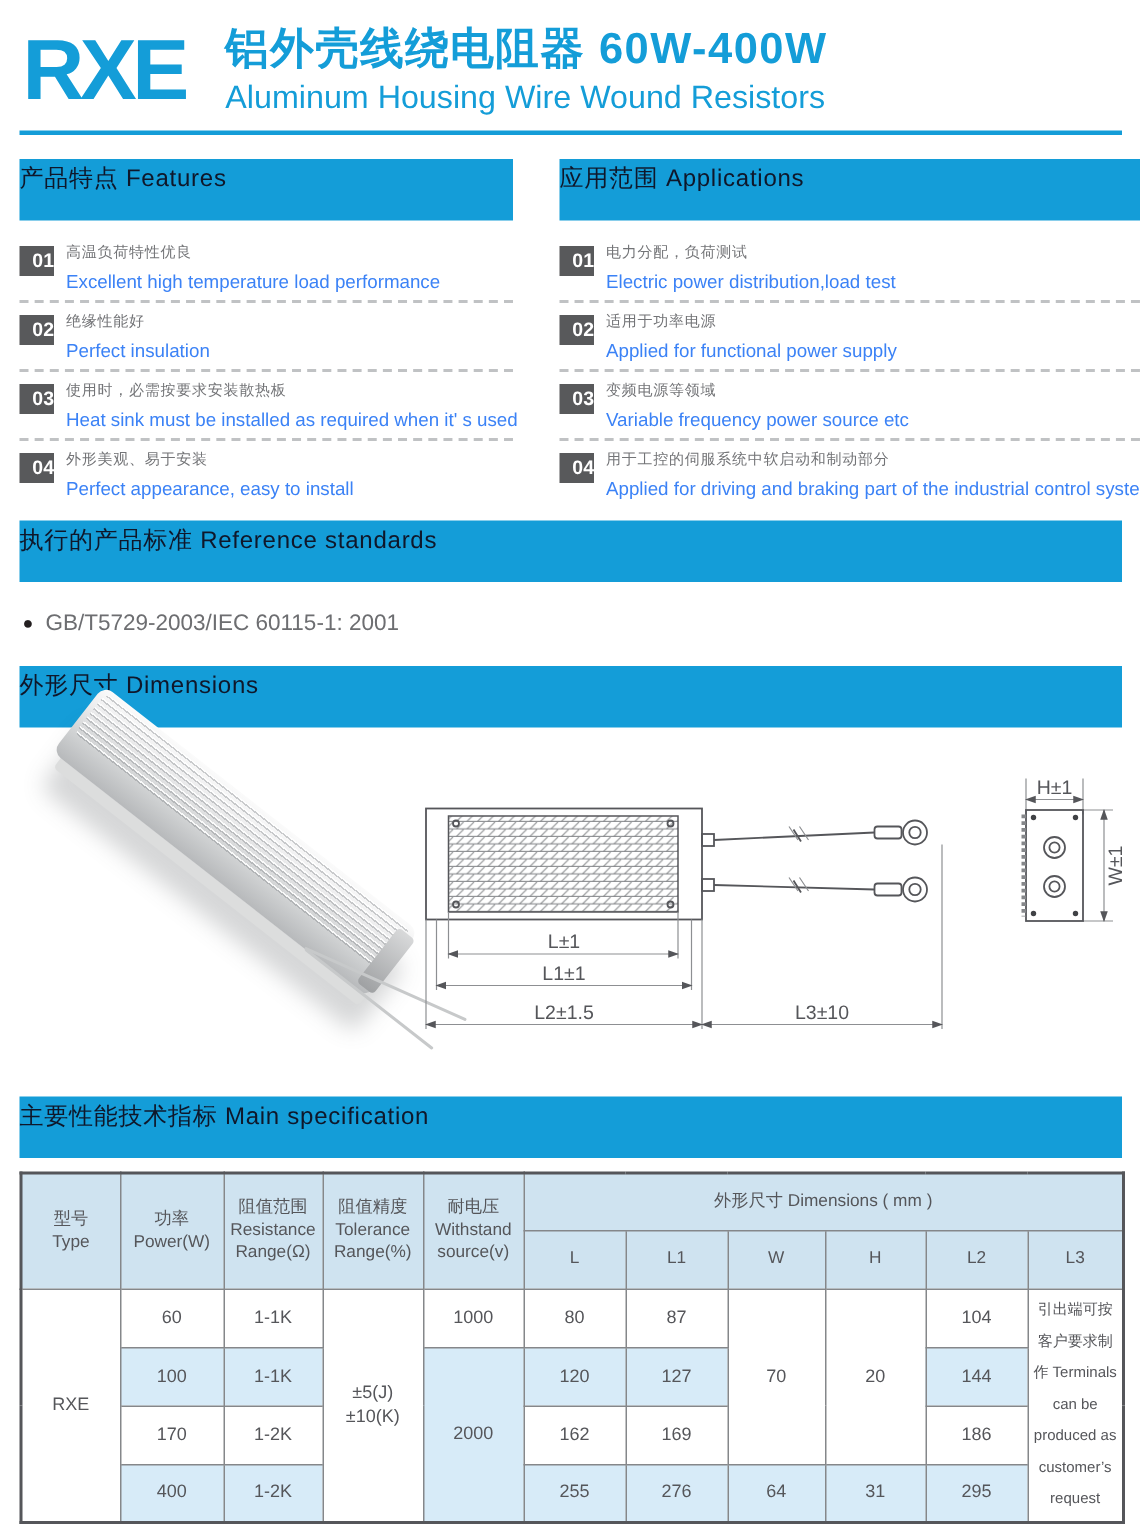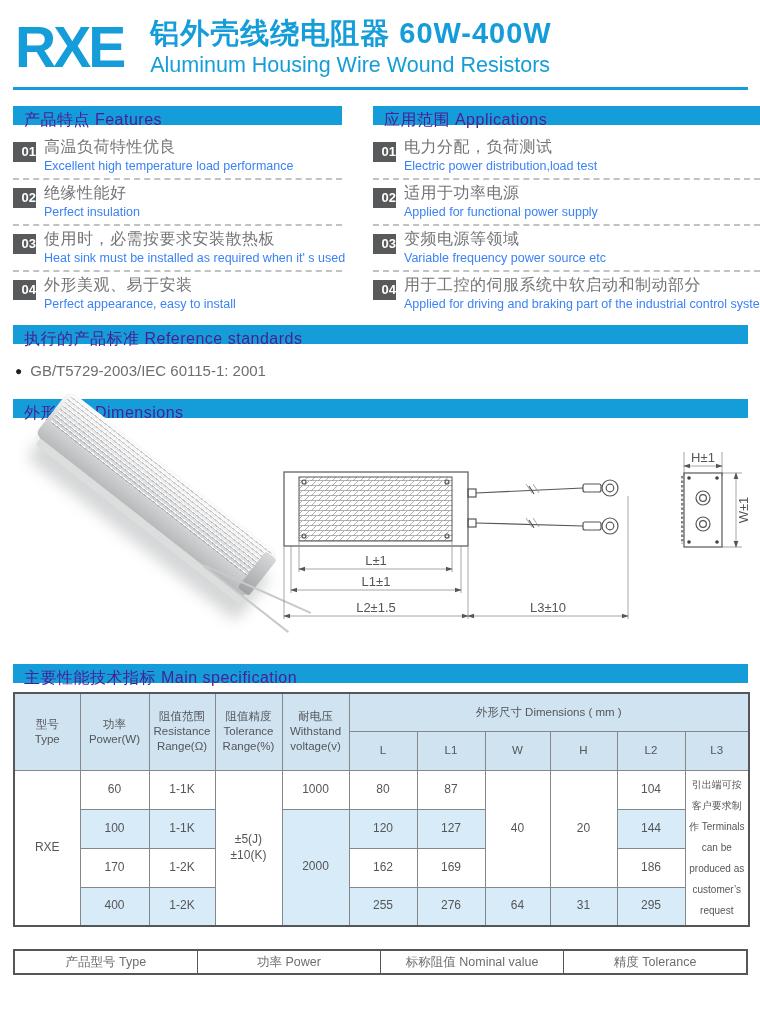--- a/index.html
+++ b/index.html
@@ -15,32 +15,32 @@
 
   
   .masthead{display:flex;align-items:flex-start;height:74px}
   .logo{font-size:57px;font-weight:700;color:var(--accent);letter-spacing:-3px;line-height:70px;padding-left:2px}
   .titles{margin-left:27px;padding-top:3px}
   .title-cn{font-size:29px;font-weight:700;color:var(--accent);letter-spacing:1px;line-height:36px}
   .title-en{font-size:21.5px;color:var(--accent);line-height:26px;margin-top:1px}
   .rule{height:3px;background:var(--accent);margin-top:1px}
 
   
-  .bar{background:var(--accent);color:#4c1d95;height:19px;line-height:27px;font-size:16px;padding-left:11px;letter-spacing:.5px}
+  .bar{background:var(--accent);color:#0f172a;height:41px;line-height:27px;font-size:16px;letter-spacing:.5px}
 
   
   .two-col{display:flex;gap:31px;margin-top:16px}
   .col-features{width:329px;flex:0 0 329px}
   .col-apps{flex:1}
   .items{margin-top:9px}
   .item{display:flex;padding:5px 0 3px;border-bottom:2px dashed #c0c2c4}
   .item:last-child{border-bottom:none}
   .badge{flex:0 0 23px;width:23px;height:20px;background:var(--badge);color:#fff;font-size:13px;font-weight:700;text-align:right;line-height:20px;margin:3px 8px 0 0}
   .itxt{min-width:0}
-  .cn{display:block;font-size:16px;color:#737477;line-height:16px;letter-spacing:.5px}
+  .cn{display:block;font-size:10px;color:#737477;line-height:16px;letter-spacing:.5px}
   .en{display:block;font-size:12.5px;color:#3b82f6;line-height:18px;margin-top:2px;white-space:nowrap}
 
   
   .standards{margin-top:9px}
   .bullet-line{margin:16px 0 0 2px;font-size:15px;color:#6d6e71;line-height:22px}
   .dot{color:#231f20;font-size:12px;margin-right:8px;vertical-align:1px}
 
   
   .dims{margin-top:17px}
   .figure-row{position:relative;height:231px}
@@ -272,41 +272,41 @@
         <th rowspan="2">功率
 Power(W)</th>
         <th rowspan="2">阻值范围
 Resistance
 Range(Ω)</th>
         <th rowspan="2">阻值精度
 Tolerance
 Range(%)</th>
         <th rowspan="2">耐电压
 Withstand
-voltage(v)</th>
+source(v)</th>
         <th colspan="6">外形尺寸 Dimensions ( mm )</th>
       </tr>
       <tr class="hrow2">
         <th>L</th>
         <th>L1</th>
         <th>W</th>
         <th>H</th>
         <th>L2</th>
         <th>L3</th>
       </tr>
       <tr class="brow">
         <td rowspan="4">RXE</td>
         <td>60</td>
         <td>1-1K</td>
         <td rowspan="4">±5(J)
 ±10(K)</td>
         <td>1000</td>
         <td>80</td>
         <td>87</td>
-        <td rowspan="3">40</td>
+        <td rowspan="3">70</td>
         <td rowspan="3">20</td>
         <td>104</td>
         <td rowspan="4" class="note">引出端可按客户要求制作 Terminals can be produced as customer’s request</td>
       </tr>
       <tr class="brow">
         <td class="alt">100</td>
         <td class="alt">1-1K</td>
         <td rowspan="3" class="alt">2000</td>
         <td class="alt">120</td>
         <td class="alt">127</td>

